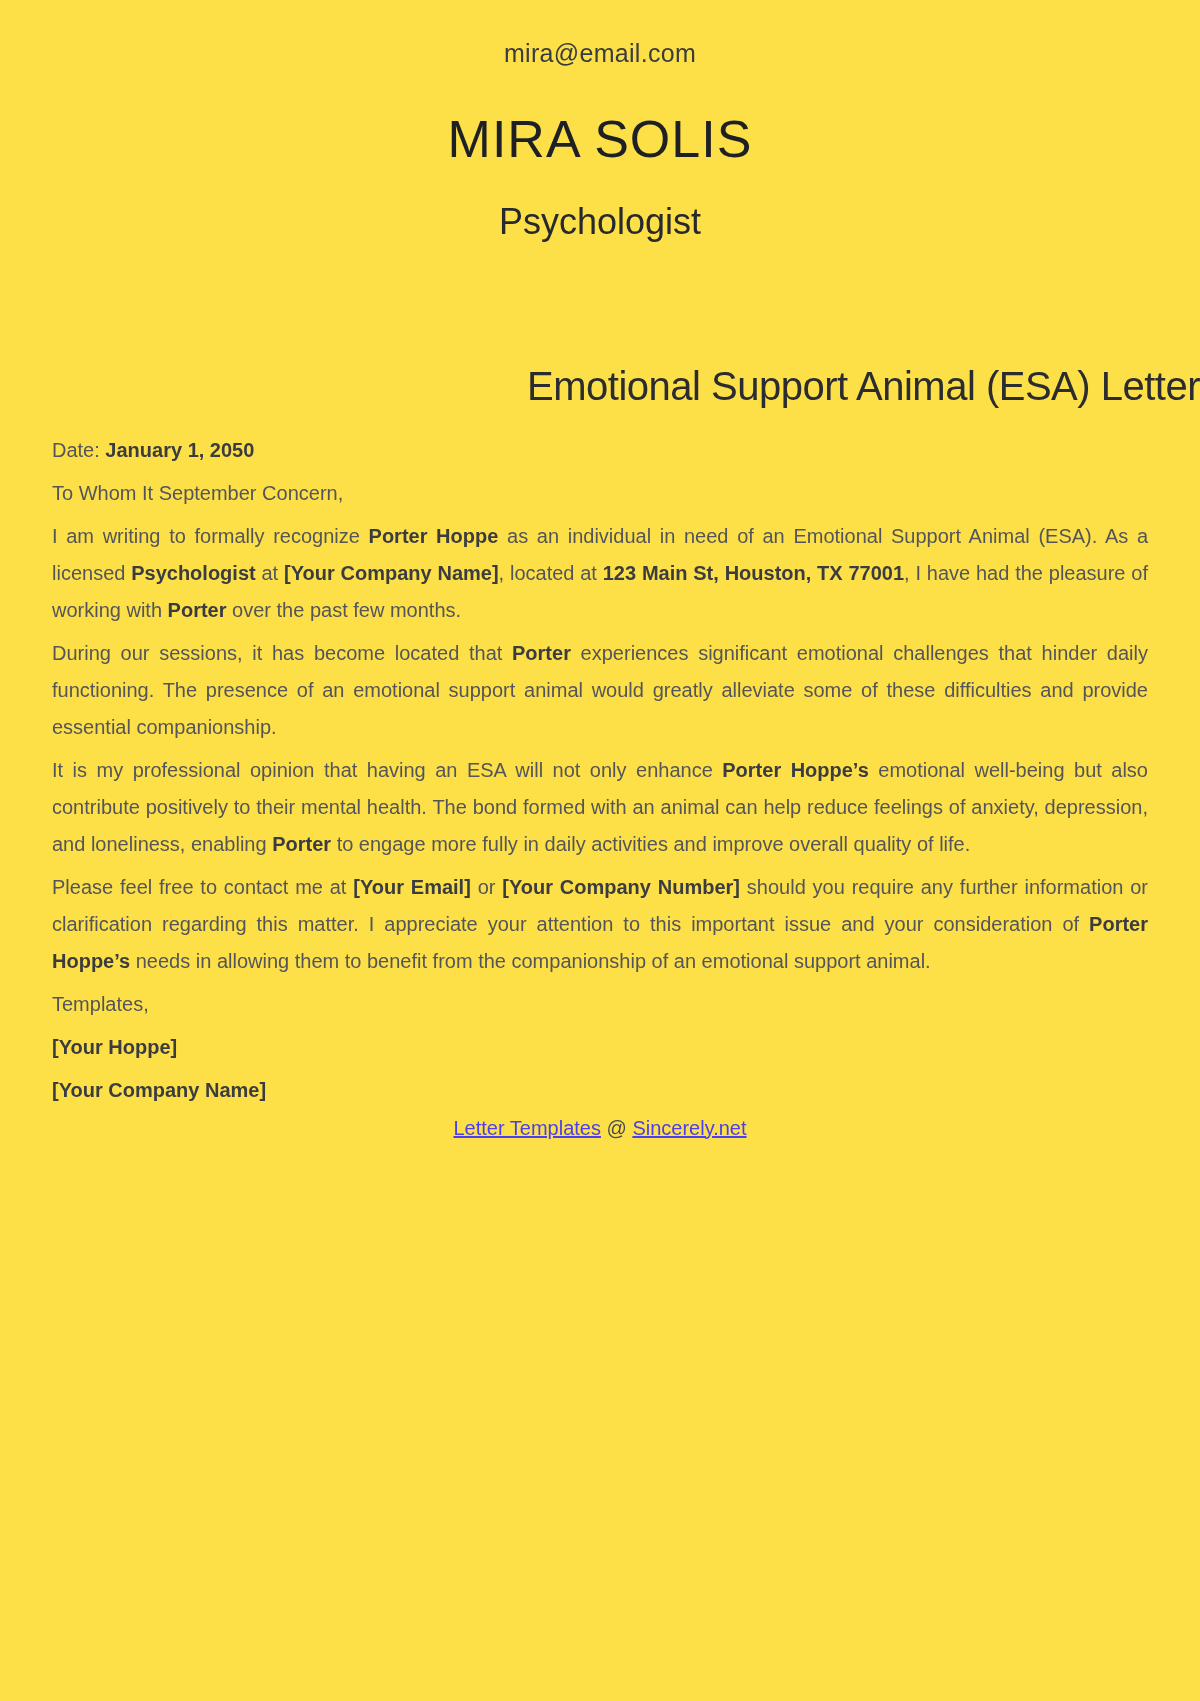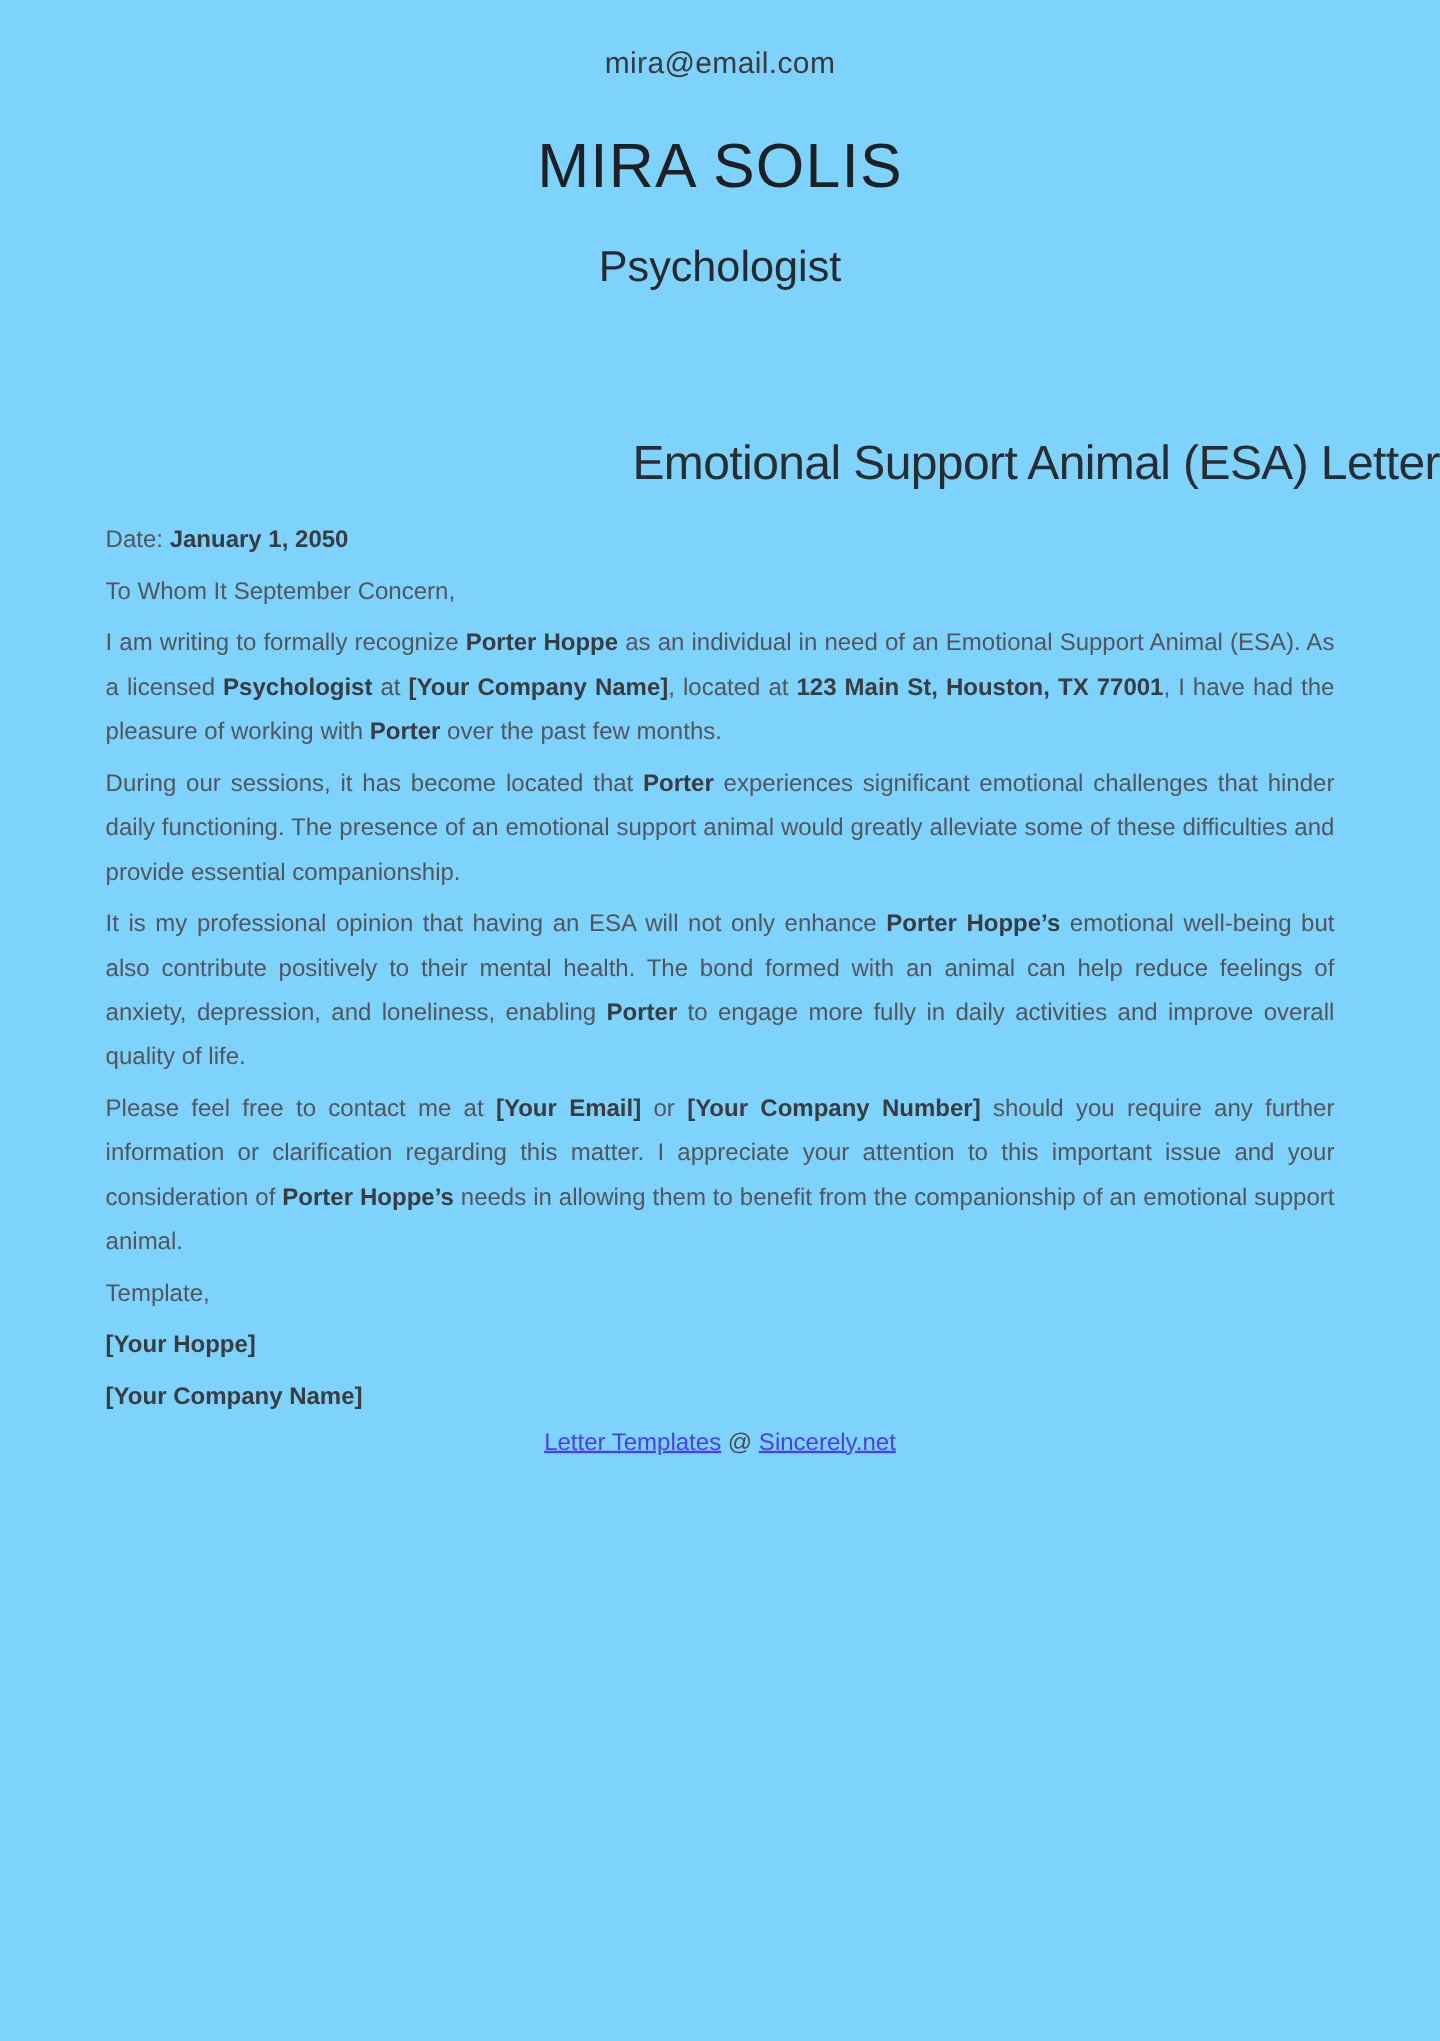--- a/index.html
+++ b/index.html
@@ -1,21 +1,21 @@
 <!DOCTYPE html>
 <html><head>
 <meta charset="utf-8">
 <style>
   html, body { margin: 0; padding: 0; background: #ffffff; }
   .page {
     position: relative;
     width: 1200px;
     height: 1701px;
     margin: 0 auto;
-    background: #7dd3fc;
+    background: #fde047;
     font-family: "Liberation Sans", "DejaVu Sans", sans-serif;
     overflow: hidden;
   }
   .letterhead { text-align: center; }
   .email {
     padding-top: 38px;
     font-size: 25px;
     line-height: 1.2;
     letter-spacing: 0.3px;
     color: #3a3b3e;
@@ -40,21 +40,21 @@
     margin-top: 118px;
     text-align: right;
     font-size: 40px;
     line-height: 1.2;
     font-weight: 400;
     letter-spacing: -0.5px;
     color: #2b2c30;
   }
   .letter-body {
     margin-top: 22px;
-    padding: 0 88px;
+    padding: 0 52px;
     font-size: 20px;
     line-height: 37px;
     color: #54555a;
     text-align: justify;
   }
   .letter-body p { margin: 0 0 6px 0; }
   .letter-body strong { font-weight: 700; color: #3b3c40; }
   .attribution-footer {
     margin-top: 2px;
     text-align: center;
@@ -82,21 +82,21 @@
 
   <div class="letter-title">Emotional Support Animal (ESA) Letter</div>
 
   <div class="letter-body" id="letter-body">
       <p><span>Date: </span><strong>January 1, 2050</strong></p>
       <p><span>To Whom It September Concern,</span></p>
       <p><span>I am writing to formally recognize </span><strong>Porter Hoppe</strong><span> as an individual in need of an Emotional Support Animal (ESA). As a licensed </span><strong>Psychologist</strong><span> at </span><strong>[Your Company Name]</strong><span>, located at </span><strong>123 Main St, Houston, TX 77001</strong><span>, I have had the pleasure of working with </span><strong>Porter</strong><span> over the past few months.</span></p>
       <p><span>During our sessions, it has become located that </span><strong>Porter</strong><span> experiences significant emotional challenges that hinder daily functioning. The presence of an emotional support animal would greatly alleviate some of these difficulties and provide essential companionship.</span></p>
       <p><span>It is my professional opinion that having an ESA will not only enhance </span><strong>Porter Hoppe’s</strong><span> emotional well-being but also contribute positively to their mental health. The bond formed with an animal can help reduce feelings of anxiety, depression, and loneliness, enabling </span><strong>Porter</strong><span> to engage more fully in daily activities and improve overall quality of life.</span></p>
       <p><span>Please feel free to contact me at </span><strong>[Your Email]</strong><span> or </span><strong>[Your Company Number]</strong><span> should you require any further information or clarification regarding this matter. I appreciate your attention to this important issue and your consideration of </span><strong>Porter Hoppe’s</strong><span> needs in allowing them to benefit from the companionship of an emotional support animal.</span></p>
-      <p><span>Template,</span></p>
+      <p><span>Templates,</span></p>
       <p><strong>[Your Hoppe]</strong></p>
       <p><strong>[Your Company Name]</strong></p>
     </div>
 
   <div class="attribution-footer">
     <a>Letter Templates</a><span class="footer-sep"> </span><span class="footer-sep">@</span><span class="footer-sep"> </span><a>Sincerely.net</a>
   </div>
 
 </div>
 

